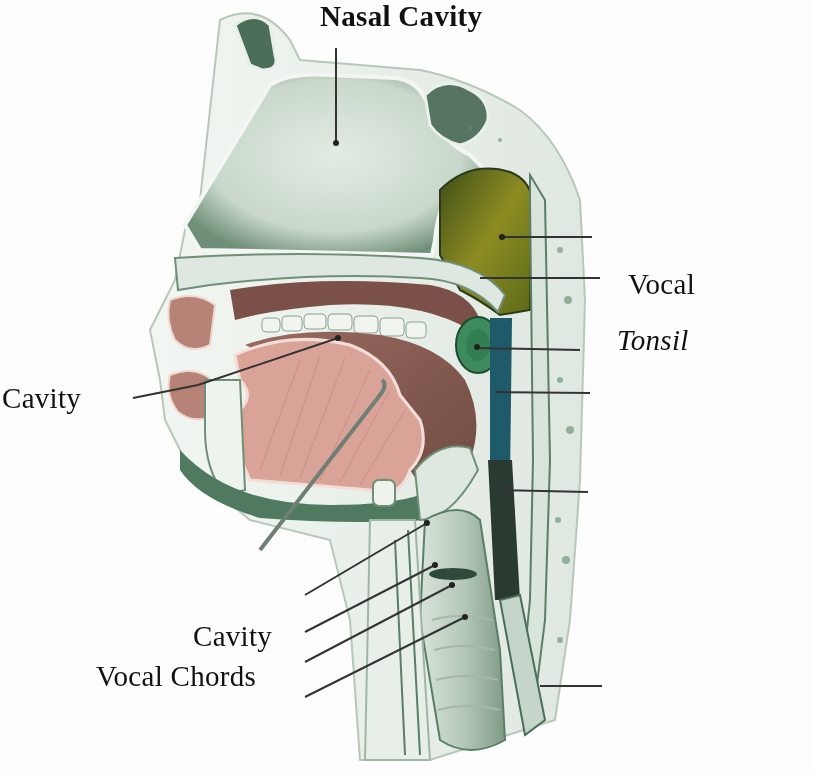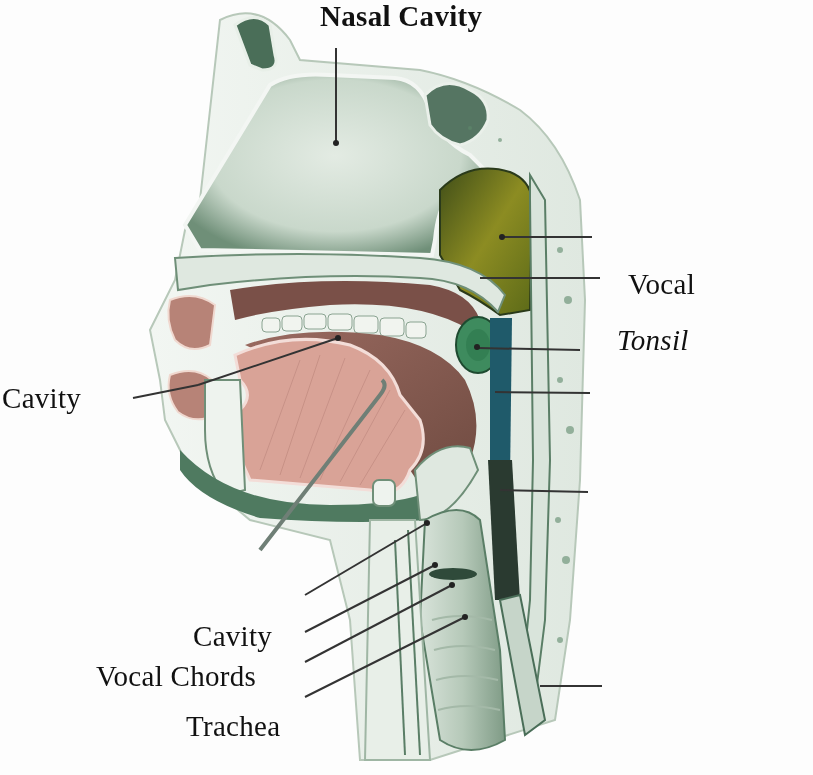--- a/index.html
+++ b/index.html
@@ -148,14 +148,13 @@
       <circle cx="465" cy="617" r="3"></circle>
     </g>
   </svg>
 
   <div class="lbl" style="left:320px;top:2px;font-weight:bold;">Nasal Cavity</div>
   <div class="lbl" style="left:628px;top:270px;">Vocal</div>
   <div class="lbl" style="left:617px;top:326px;font-style:italic;">Tonsil</div>
   <div class="lbl" style="left:2px;top:384px;">Cavity</div>
   <div class="lbl" style="left:193px;top:622px;">Cavity</div>
   <div class="lbl" style="left:96px;top:662px;">Vocal Chords</div>
-  <div class="lbl" style="left:186px;top:712px;">Trachea</div>
 </div>
 
 </body></html>

